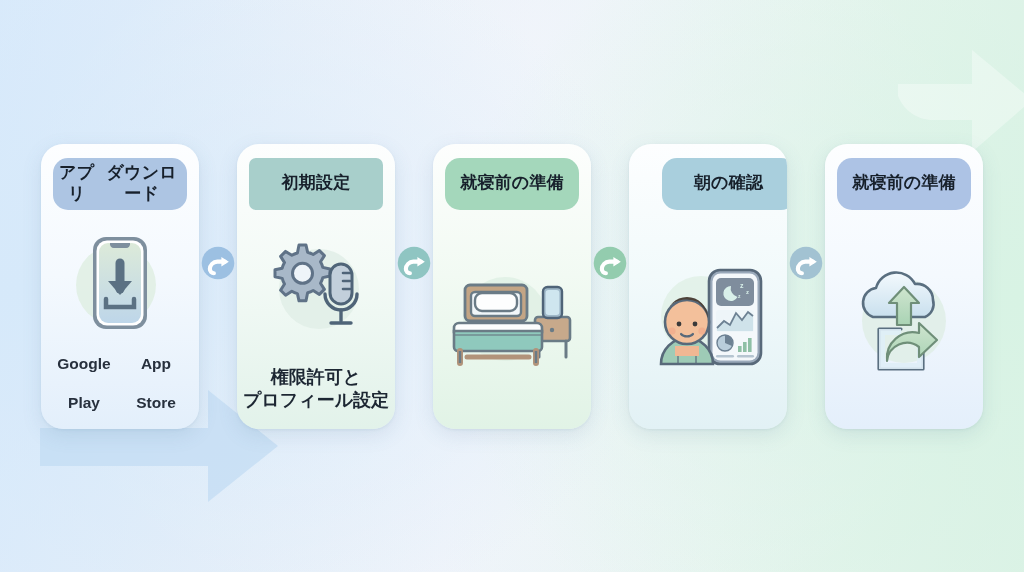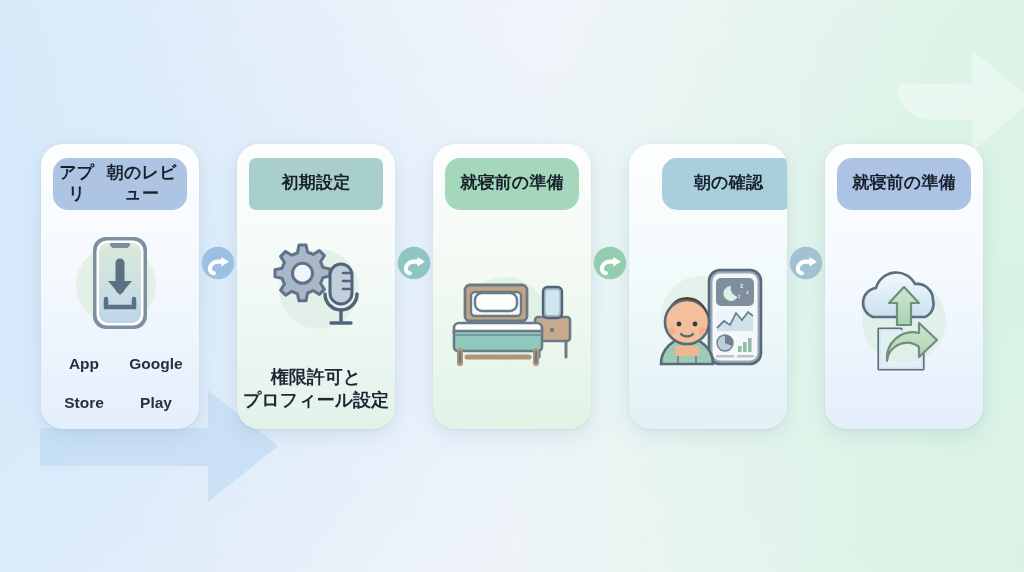--- a/index.html
+++ b/index.html
@@ -101,21 +101,21 @@
     <path d="M0 42 L168 42 L168 4 L238 60 L168 116 L168 80 L0 80 Z" fill="#c2dcf3" opacity=".85"></path>
   </svg>
 
   <div class="row">
 
     <div class="step">
       <div class="card" style="background:linear-gradient(180deg,#fdfeff 0%,#f4f9fe 46%,#e3effb 100%);">
         <div class="pill" style="background:#adc5e3;">
           <span>アプリ</span>
             <br>
-          <span>朝のレビュー</span>
+          <span>ダウンロード</span>
         </div>
         <div class="art">
           <svg width="118" height="118" viewBox="0 0 118 118">
             <circle cx="55" cy="62" r="40" fill="#dfeee3" opacity=".85"></circle>
             <rect x="32" y="14" width="54" height="92" rx="13" fill="#7e8f9e"></rect>
             <rect x="35.5" y="17.5" width="47" height="85" rx="10.5" fill="#fff"></rect>
             <rect x="38" y="20" width="42" height="80" rx="9" fill="url(#g1)"></rect>
             <defs>
               <linearGradient id="g1" x1="0" y1="0" x2="0" y2="1">
                 <stop offset="0" stop-color="#dcead9"></stop>
@@ -123,26 +123,26 @@
               </linearGradient>
             </defs>
             <path d="M49 20 h20 a4 4 0 0 1 -4 5 h-12 a4 4 0 0 1 -4 -5 z" fill="#7e8f9e"></path>
             <path d="M59 40 v26" stroke="#5b7183" stroke-width="9" stroke-linecap="round"></path>
             <path d="M47 58 L59 72 L71 58 Z" fill="#5b7183"></path>
             <path d="M45 76 v8 h28 v-8" stroke="#5b7183" stroke-width="4.5" fill="none" stroke-linecap="round"></path>
           </svg>
         </div>
         <div class="caption stores">
           <span>
+            <span>Google</span><br>
+            <span>Play</span>
+          </span>
+          <span>
             <span>App</span><br>
             <span>Store</span>
-          </span>
-          <span>
-            <span>Google</span><br>
-            <span>Play</span>
           </span>
         </div>
       </div>
     </div>
 
     <div class="conn">
       <svg width="56" height="56" viewBox="0 0 56 56">
         <circle cx="28" cy="28" r="24" fill="#9cc0e2"></circle>
         <path d="M16 37 a11 11 0 0 1 11 -11 h11" stroke="#fff" stroke-width="6" fill="none" stroke-linecap="round"></path>
         <path d="M33 19 L44 26 L33 33 Z" fill="#fff"></path>

